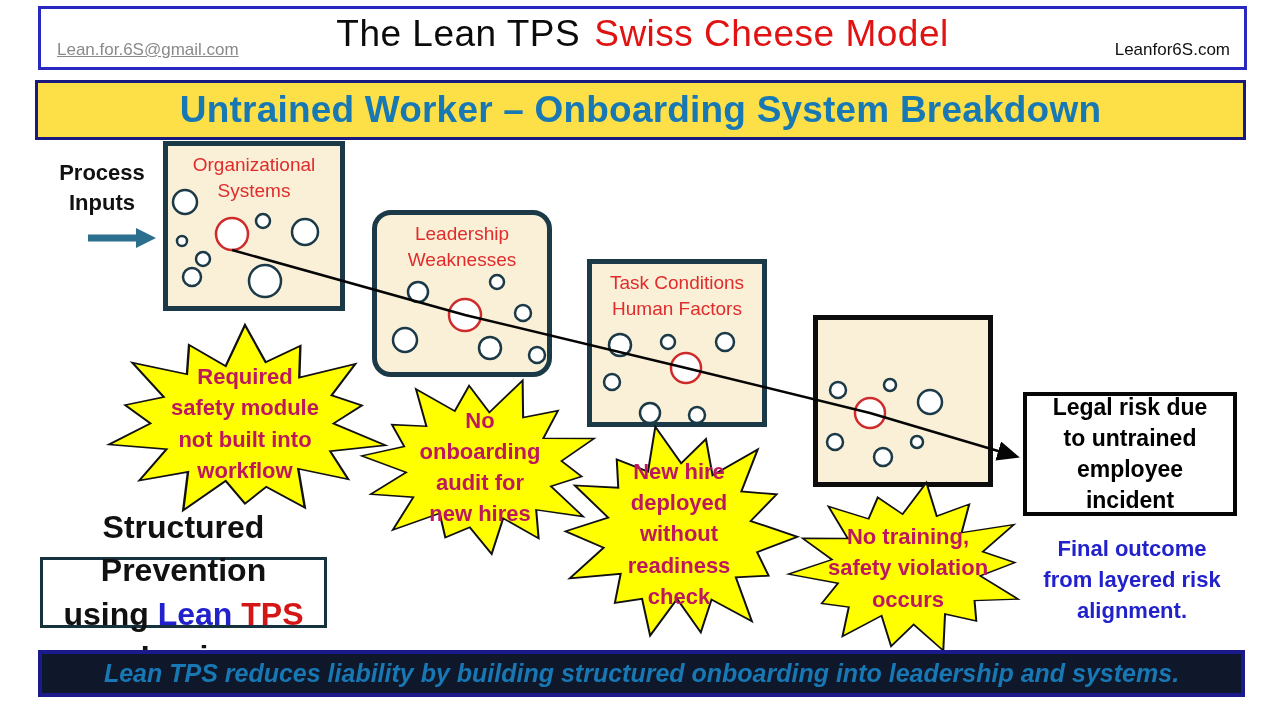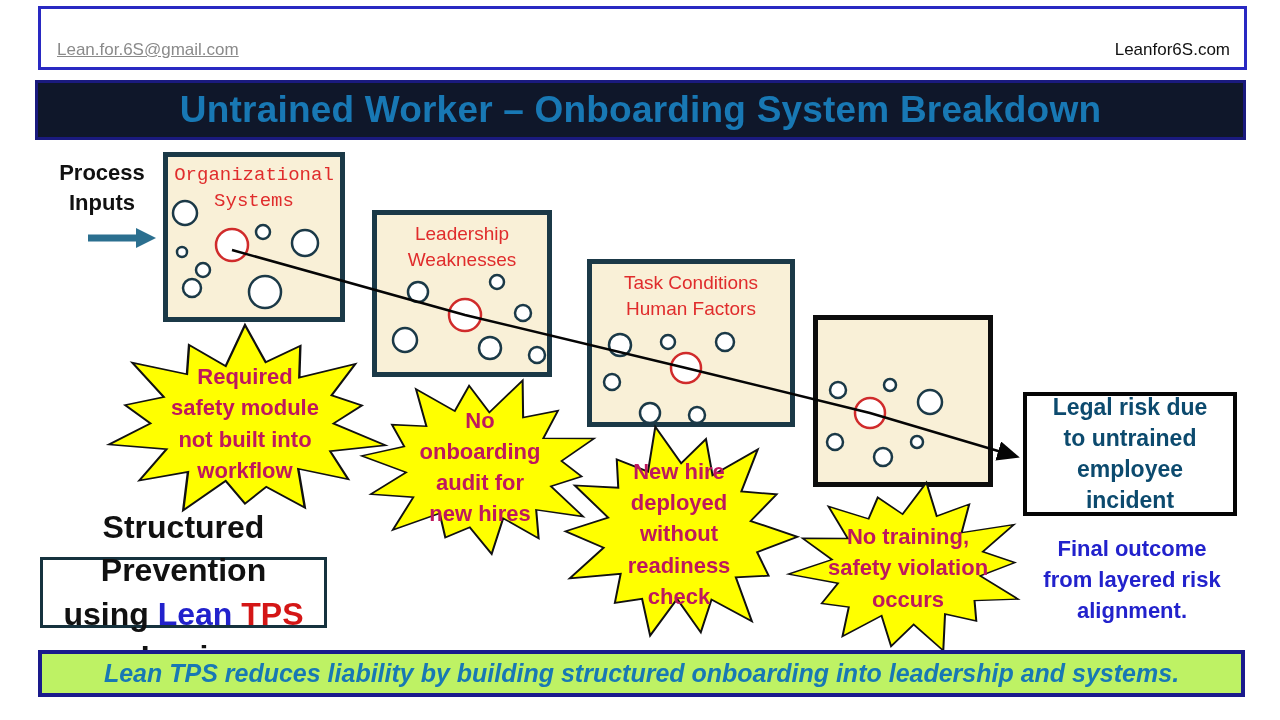--- a/index.html
+++ b/index.html
@@ -24,21 +24,21 @@
   }
   .header-title .red-part { color: #e01212; margin-left: 14px; }
   .header-site {
     position: absolute; right: 14px; bottom: 7px;
     font-size: 17px; color: #111111;
   }
 
   
   .title-bar {
     left: 35px; top: 80px; width: 1211px; height: 60px;
-    border: 3px solid #1A1A7E; background: #0f172a; z-index: 10;
+    border: 3px solid #1A1A7E; background: #fde047; z-index: 10;
     display: flex; align-items: center; justify-content: center;
   }
   .title-bar h1 {
     font-size: 37px; font-weight: bold; color: #1878B4; letter-spacing: 0.2px;
   }
 
   
   .process-label {
     left: 44px; top: 158px; width: 116px; text-align: center;
     font-size: 22px; font-weight: bold; color: #111; line-height: 1.35; z-index: 6;
@@ -66,94 +66,97 @@
   .burst-text {
     position: relative; text-align: center;
     font-weight: bold; color: #be185d; font-size: 22px; line-height: 1.42;
   }
 
   
   .legal-box {
     left: 1023px; top: 392px; width: 214px; height: 124px;
     border: 4px solid #050505; background: #ffffff; z-index: 5;
     display: flex; align-items: center; justify-content: center; text-align: center;
-    font-size: 23px; font-weight: bold; color: #0c4a6e; line-height: 1.35;
+    font-size: 23px; font-weight: bold; color: #000000; line-height: 1.35;
   }
   .final-outcome {
     left: 1012px; top: 534px; width: 240px; text-align: center;
     font-size: 22px; font-weight: bold; color: #2222CC; line-height: 1.4; z-index: 5;
   }
   .prevention-box {
     left: 40px; top: 557px; width: 287px; height: 71px;
     border: 3px solid #16323E; background: #ffffff; z-index: 5;
     display: flex; flex-direction: column; align-items: center; justify-content: center;
     font-size: 32px; font-weight: bold; color: #111; line-height: 1.35; text-align: center;
   }
   .prevention-box .lean { color: #2222CC; }
   .prevention-box .tps { color: #D41616; }
 
   
   .footer-bar {
     left: 38px; top: 650px; width: 1207px; height: 47px;
-    border: 4px solid #1A1A8C; background: #bef264; z-index: 10;
+    border: 4px solid #1A1A8C; background: #0f172a; z-index: 10;
     display: flex; align-items: center; justify-content: center;
   }
   .footer-bar p {
     font-size: 25px; font-weight: bold; font-style: italic; color: #1878B4;
   }
 </style>
 </head>
 <body>
 
 <header class="abs header-bar">
   <a class="header-email">Lean.for.6S@gmail.com</a>
+  <div class="header-title">
+    <span>The Lean TPS</span><span class="red-part">Swiss Cheese Model</span>
+  </div>
   <div class="header-site">Leanfor6S.com</div>
 </header>
 
 <section class="abs title-bar">
   <h1>Untrained Worker – Onboarding System Breakdown</h1>
 </section>
 
 <div class="abs process-label pre">Process
 Inputs</div>
 <svg class="abs process-arrow" width="72" height="24" viewBox="0 0 72 24">
   <line x1="2" y1="12" x2="52" y2="12" stroke="#2B6F8F" stroke-width="7"></line>
   <polygon points="50,2 70,12 50,22" fill="#2B6F8F"></polygon>
 </svg>
 
-<article class="abs slice slice-1" style="left:163px; top:152px; width:182px; height:170px;font-family:Liberation Mono, monospace;">
+<article class="abs slice slice-1" style="left:163px; top:141px; width:182px; height:170px;">
   <svg class="holes" width="182" height="170" viewBox="0 0 182 170" preserveAspectRatio="none">
     <circle cx="22" cy="61" r="12" fill="#fff" stroke="#1B3947" stroke-width="2.5"></circle>
     <circle cx="100" cy="80" r="7" fill="#fff" stroke="#1B3947" stroke-width="2.5"></circle>
     <circle cx="142" cy="91" r="13" fill="#fff" stroke="#1B3947" stroke-width="2.5"></circle>
     <circle cx="19" cy="100" r="5" fill="#fff" stroke="#1B3947" stroke-width="2.5"></circle>
     <circle cx="40" cy="118" r="7" fill="#fff" stroke="#1B3947" stroke-width="2.5"></circle>
     <circle cx="29" cy="136" r="9" fill="#fff" stroke="#1B3947" stroke-width="2.5"></circle>
     <circle cx="102" cy="140" r="16" fill="#fff" stroke="#1B3947" stroke-width="2.5"></circle>
     <circle cx="69" cy="93" r="16" fill="#fff" stroke="#D02B2B" stroke-width="2.5"></circle>
   </svg>
   <div class="slice-label pre">Organizational
 Systems</div>
 </article>
 
-<article class="abs slice slice-2" style="left:372px; top:210px; width:180px; height:167px;">
+<article class="abs slice slice-2" style="left:372px; top:210px; width:180px; height:167px;border-radius:19px;">
   <svg class="holes" width="180" height="167" viewBox="0 0 180 167" preserveAspectRatio="none">
     <circle cx="46" cy="82" r="10" fill="#fff" stroke="#1B3947" stroke-width="2.5"></circle>
     <circle cx="125" cy="72" r="7" fill="#fff" stroke="#1B3947" stroke-width="2.5"></circle>
     <circle cx="151" cy="103" r="8" fill="#fff" stroke="#1B3947" stroke-width="2.5"></circle>
     <circle cx="33" cy="130" r="12" fill="#fff" stroke="#1B3947" stroke-width="2.5"></circle>
     <circle cx="118" cy="138" r="11" fill="#fff" stroke="#1B3947" stroke-width="2.5"></circle>
     <circle cx="165" cy="145" r="8" fill="#fff" stroke="#1B3947" stroke-width="2.5"></circle>
     <circle cx="93" cy="105" r="16" fill="#fff" stroke="#D02B2B" stroke-width="2.5"></circle>
   </svg>
   <div class="slice-label pre">Leadership
 Weaknesses</div>
 </article>
 
-<article class="abs slice slice-3" style="left:587px; top:259px; width:208px; height:168px;">
+<article class="abs slice slice-3" style="left:587px; top:259px; width:180px; height:168px;">
   <svg class="holes" width="180" height="168" viewBox="0 0 180 168" preserveAspectRatio="none">
     <circle cx="33" cy="86" r="11" fill="#fff" stroke="#1B3947" stroke-width="2.5"></circle>
     <circle cx="81" cy="83" r="7" fill="#fff" stroke="#1B3947" stroke-width="2.5"></circle>
     <circle cx="138" cy="83" r="9" fill="#fff" stroke="#1B3947" stroke-width="2.5"></circle>
     <circle cx="25" cy="123" r="8" fill="#fff" stroke="#1B3947" stroke-width="2.5"></circle>
     <circle cx="63" cy="154" r="10" fill="#fff" stroke="#1B3947" stroke-width="2.5"></circle>
     <circle cx="110" cy="156" r="8" fill="#fff" stroke="#1B3947" stroke-width="2.5"></circle>
     <circle cx="99" cy="109" r="15" fill="#fff" stroke="#D02B2B" stroke-width="2.5"></circle>
   </svg>
   <div class="slice-label pre">Task Conditions

